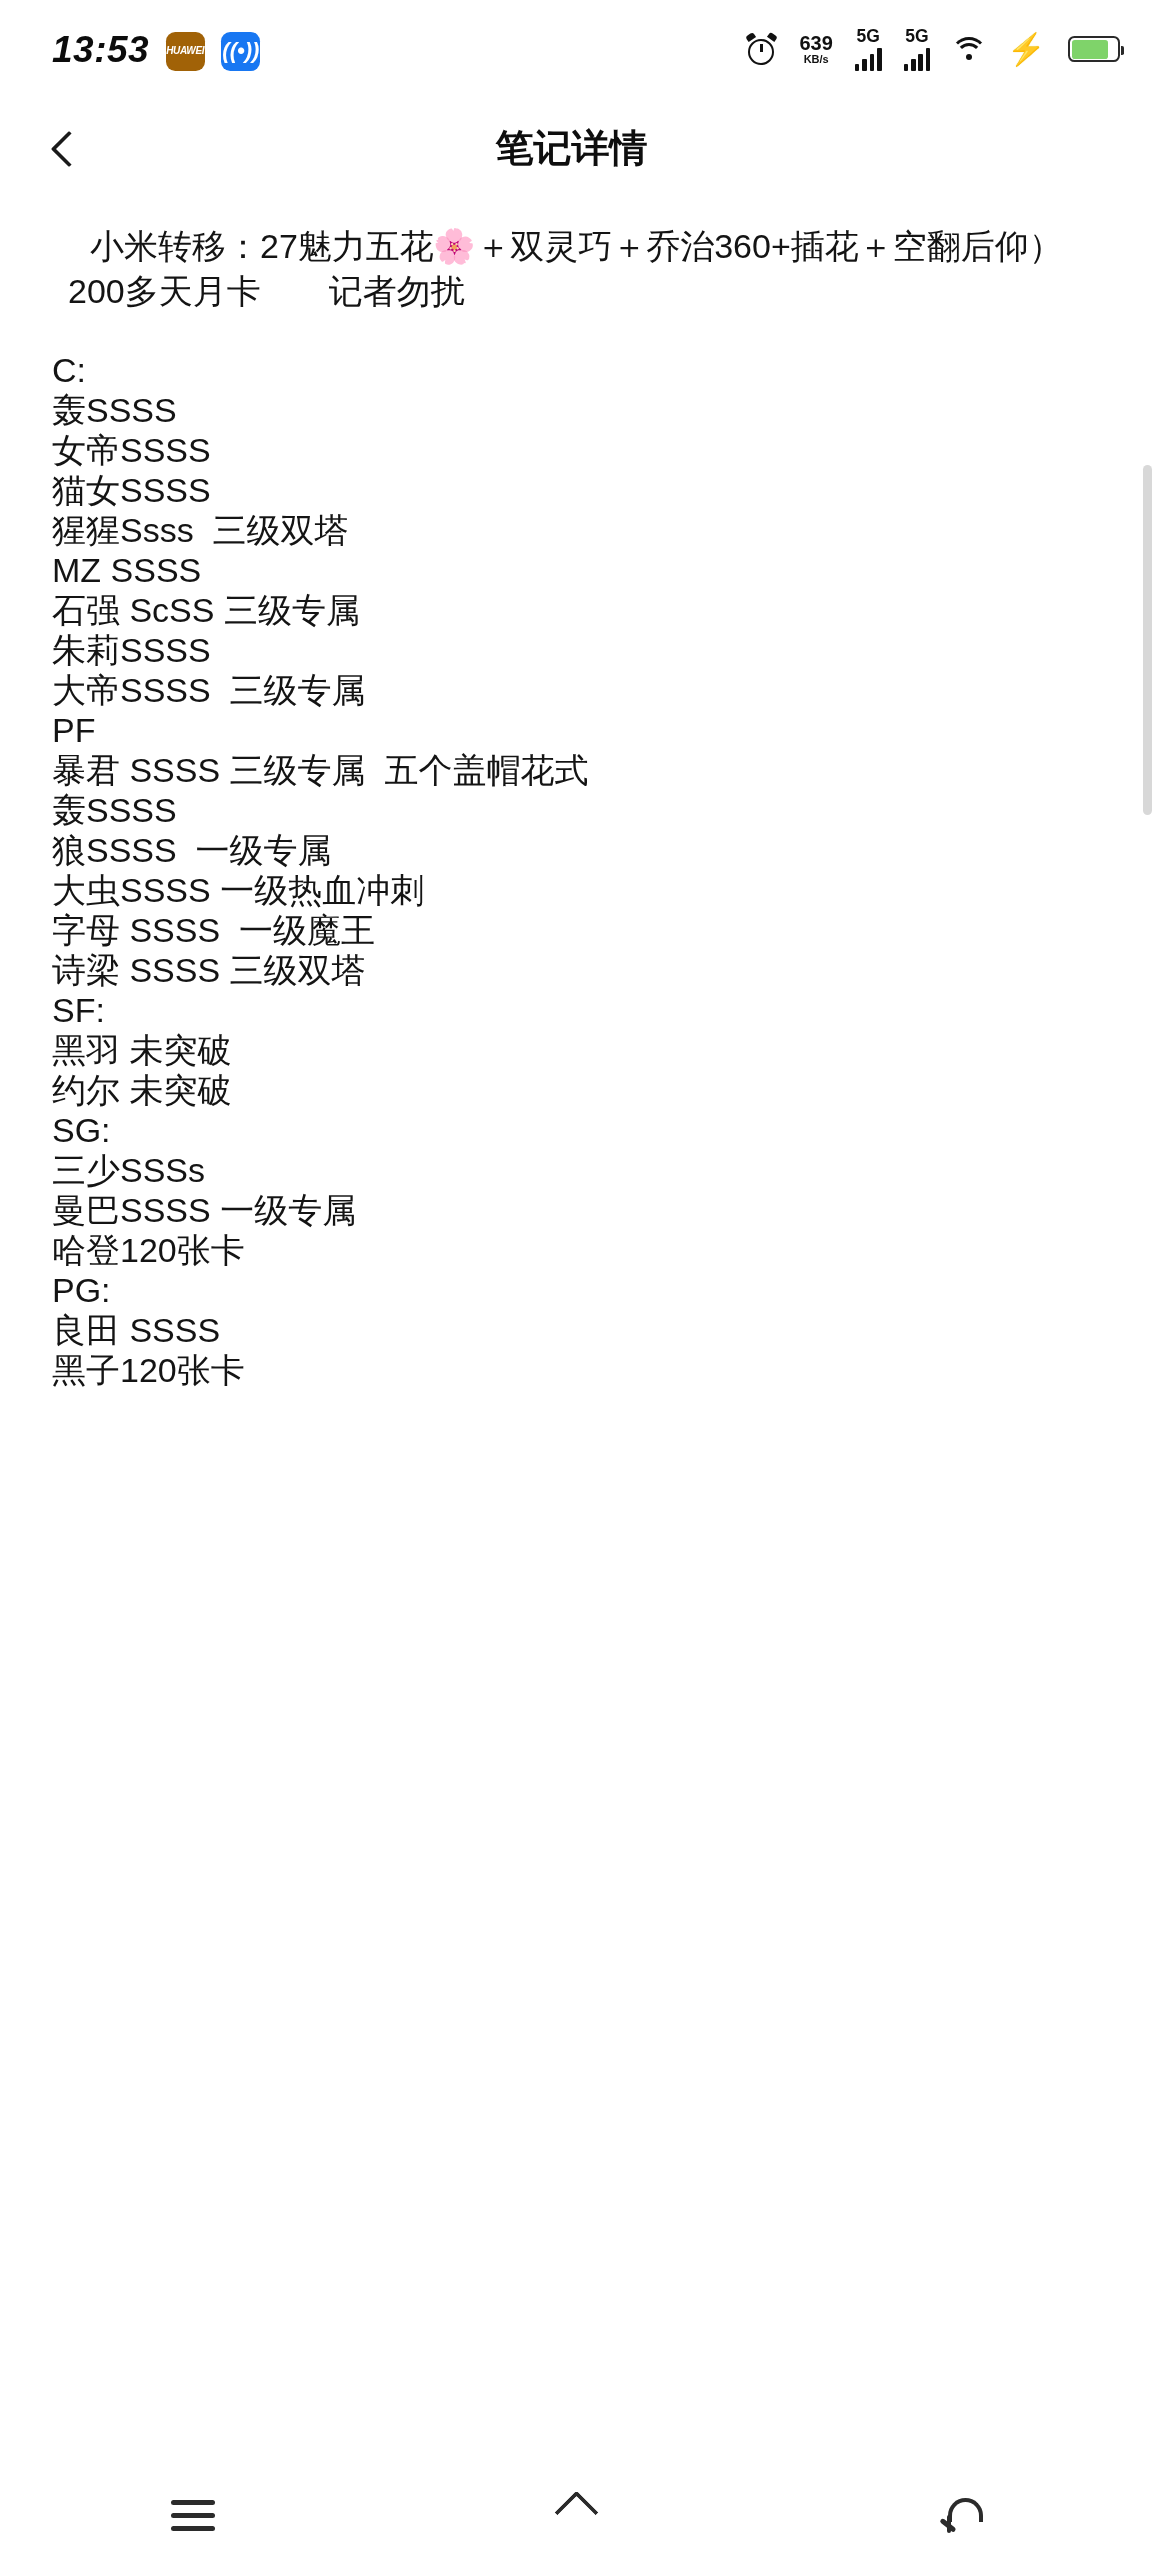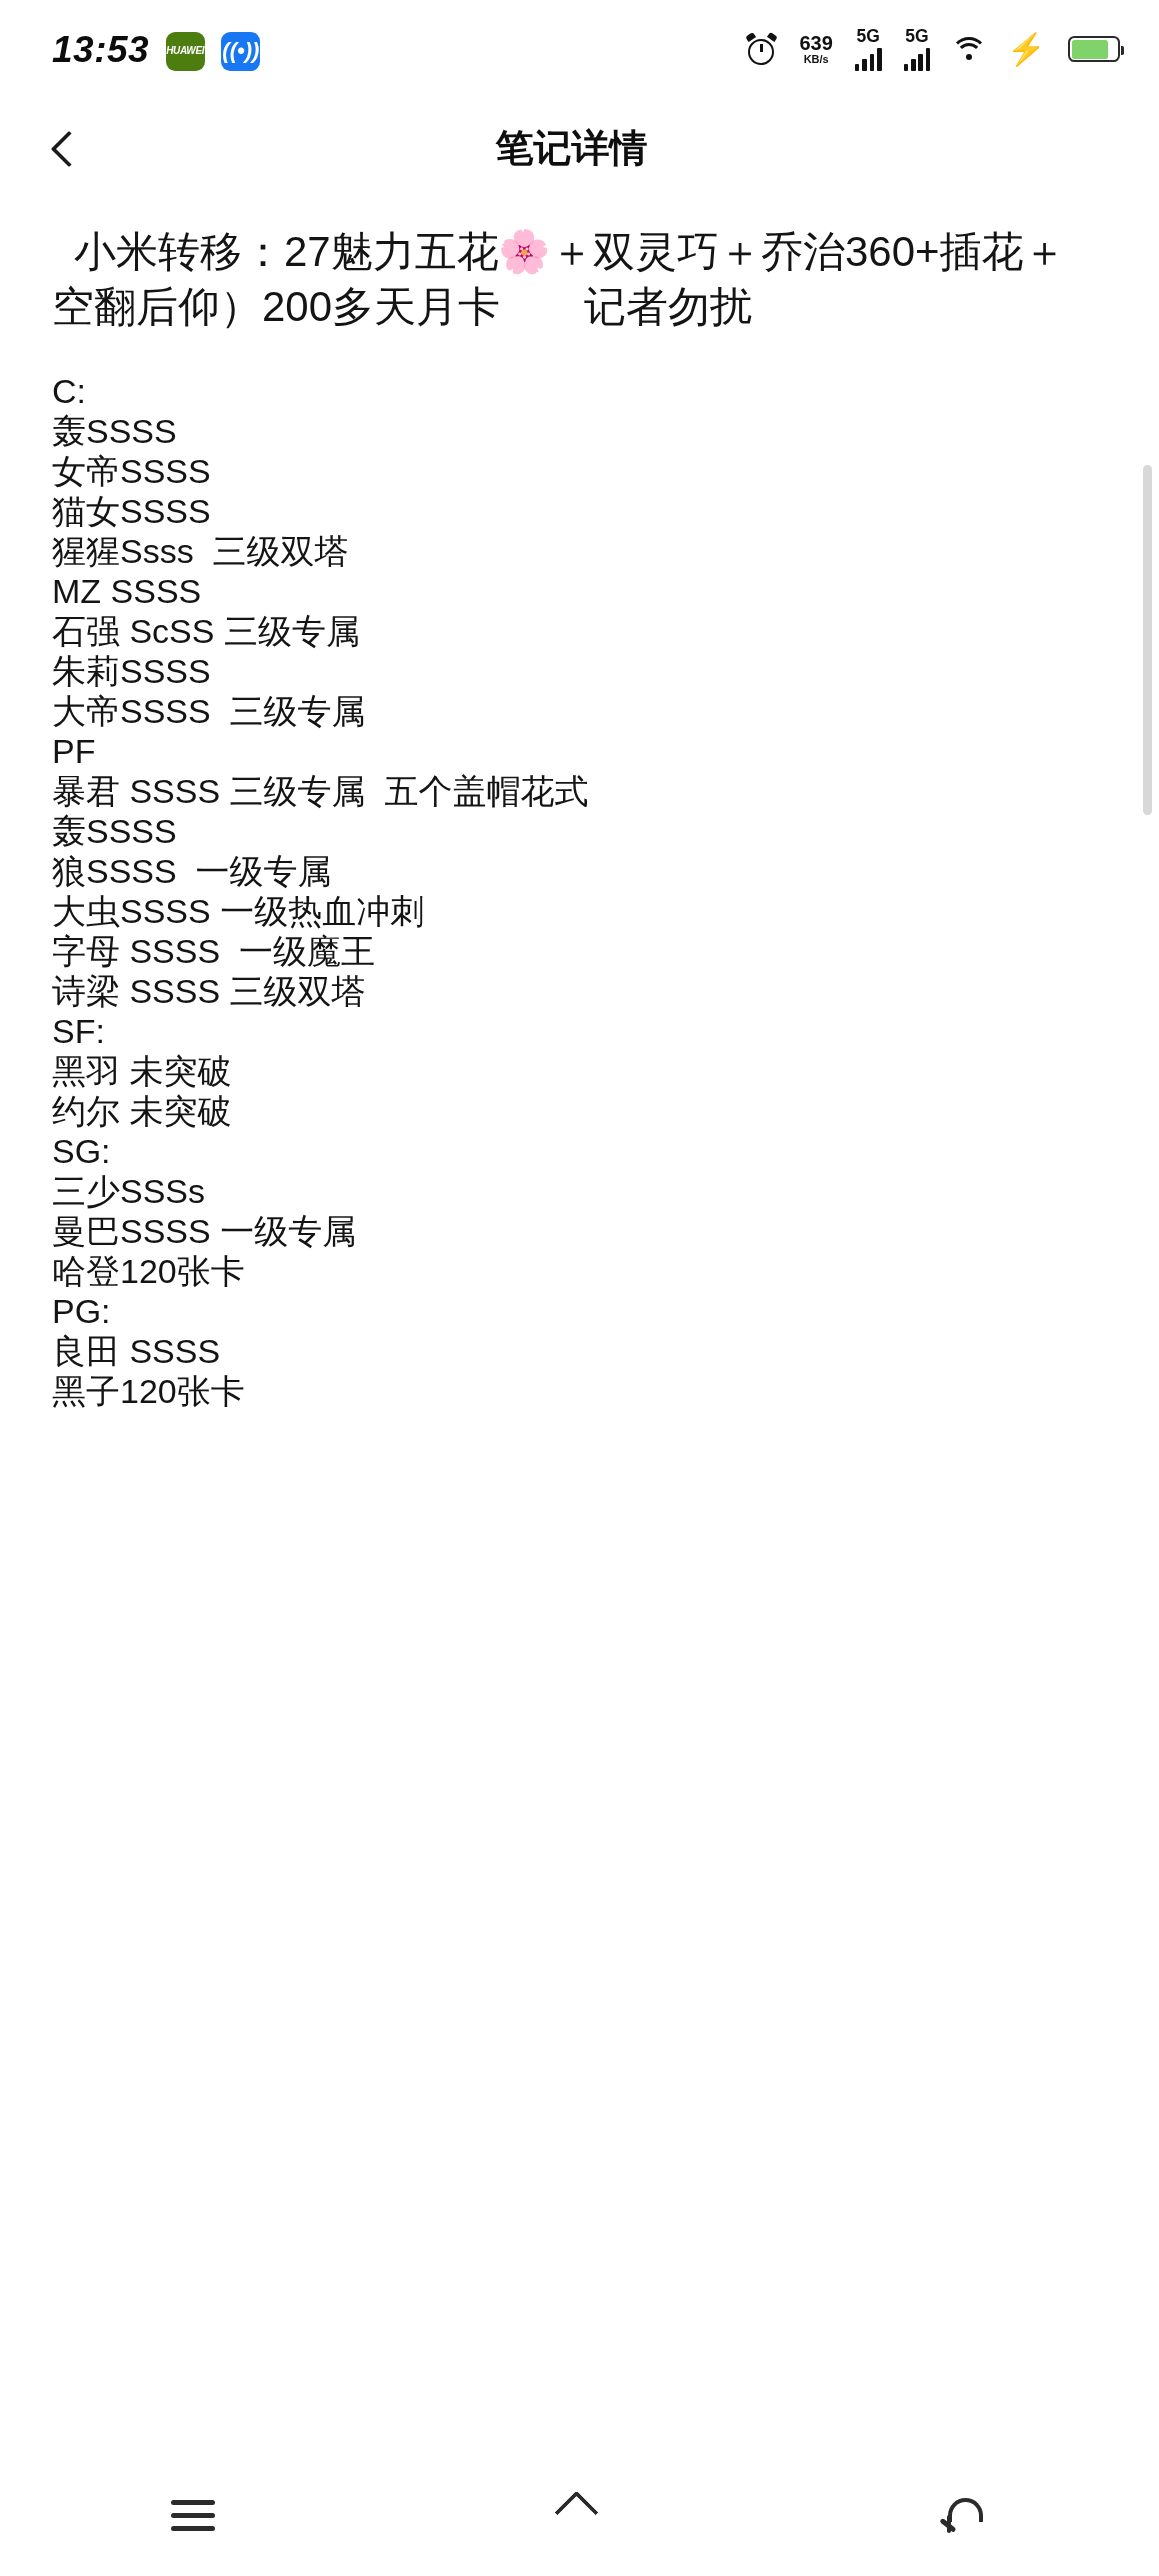--- a/index.html
+++ b/index.html
@@ -42,21 +42,21 @@
     height: 39px;
     border-radius: 9.2px;
     display: flex;
     align-items: center;
     justify-content: center;
     font-size: 12px;
     color: #ffffff;
     font-weight: bold;
     line-height: 1;
   }
-  .badge-huawei { background: #4d7c0f; font-size: 10px; letter-spacing: -0.3px;}
+  .badge-huawei { background: #a16207; font-size: 10px; letter-spacing: -0.3px;}
   .badge-blue { background: #1877f2; }
   .badge-blue .glyph { font-size: 22px; }
 
   .status-right {
     display: flex;
     align-items: center;
     gap: 22px;
   }
   .alarm-icon {
     width: 31px;
@@ -208,26 +208,27 @@
     pointer-events: none;
   }
 
   
   .content {
     padding: 26px 52px 0 52px;
     box-sizing: border-box;
     position: relative;
   }
   .note-head {
-    font-size: 42px;
+    font-size: 34px;
     line-height: 1.32;
     color: #141414;
     text-indent: 22px;
     margin-bottom: 37px;
     word-break: break-word;
+    margin-left: 16px;
   }
   .note-body {
     font-size: 34px;
     line-height: 1.17;
     color: #141414;
   }
   .note-line {
     min-height: 40px;
     white-space: pre-wrap;
   }

